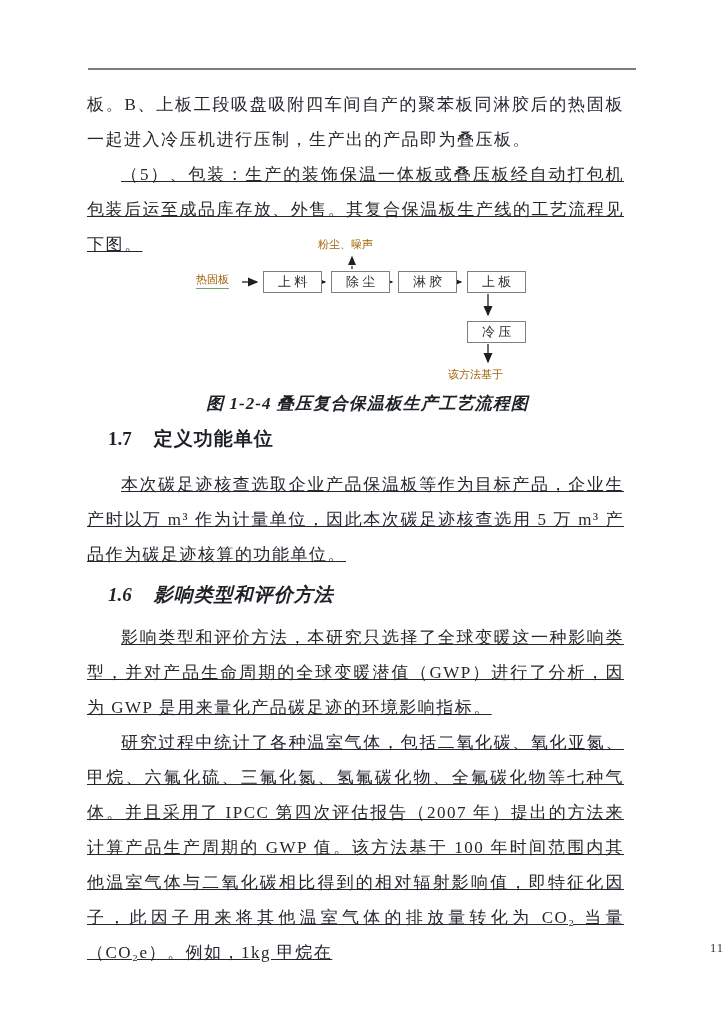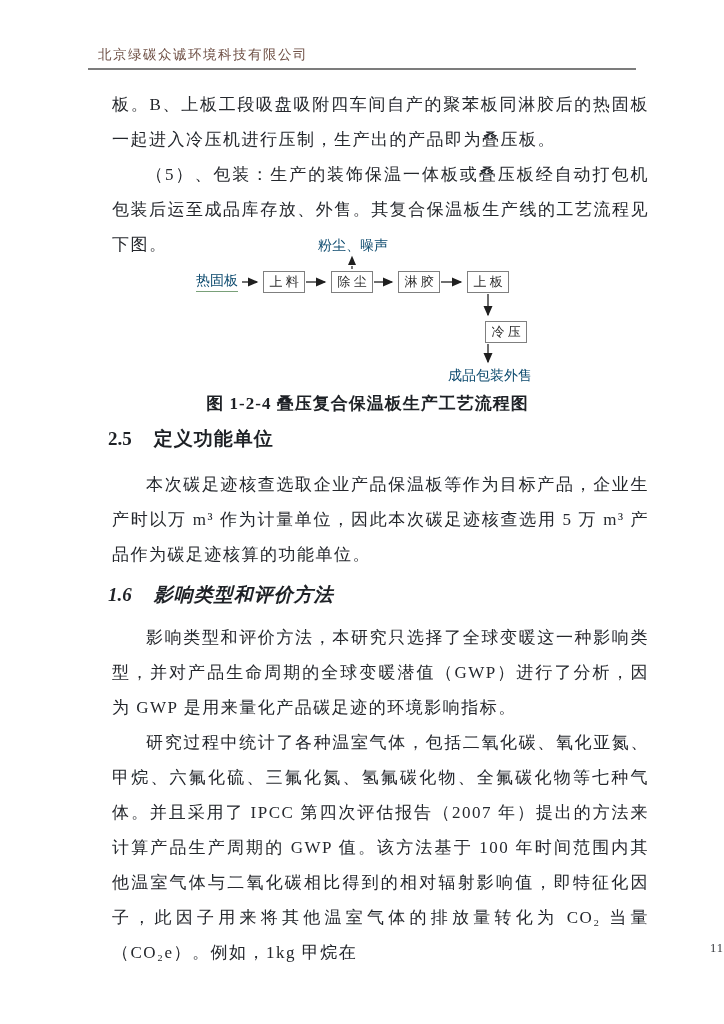--- a/index.html
+++ b/index.html
@@ -13,53 +13,52 @@
     left:88px;top:40px;width:548px;height:30px;
     border-bottom:2px solid #7c7c7c;
     display:flex;justify-content:space-between;align-items:flex-end;
     padding-bottom:4px;box-sizing:border-box;
   }
   .company{font-size:13.5px;letter-spacing:1.5px;color:#6e4f44;padding-left:10px;}
   .archive{font-size:13.5px;color:#5a4a42;}
   .archive .num{font-weight:bold;color:#3c3733;letter-spacing:0.5px;}
   
   .para{
-    left:112px;width:537px;font-size:17px;line-height:35px;
+    left:87px;width:537px;font-size:17px;line-height:35px;
     letter-spacing:1.5px;text-align:justify;color:#24272c;
   }
-  .indent{text-indent:2em;}
+  .indent{text-indent:2em;text-decoration:underline;}
   
   .flow{left:180px;top:236px;width:380px;height:152px;}
   .flow svg{position:absolute;left:0;top:0;}
   .fbox{
-    position:absolute;width:42px;height:22px;border:1px solid #7f7f7f;
+    position:absolute;width:59px;height:22px;border:1px solid #7f7f7f;
     background:#fff;display:flex;align-items:center;justify-content:center;
     font-size:13px;color:#2b2b2b;box-sizing:border-box;white-space:nowrap;
   }
-  .flabel{position:absolute;font-size:14px;color:#0c4a6e;white-space:nowrap;}
+  .flabel{position:absolute;font-size:11px;color:#a16207;white-space:nowrap;}
   .input-label{border-bottom:1px solid #79a079;padding-bottom:1px;}
   .caption{
     left:99px;top:392px;width:537px;text-align:center;
-    font-size:17px;font-weight:bold;letter-spacing:1px;color:#1e2126;
+    font-size:17px;font-weight:bold;letter-spacing:1px;color:#1e2126;font-style:italic;
   }
   .heading{
     left:108px;width:528px;font-size:19px;font-weight:bold;color:#1e2126;
     letter-spacing:1px;
   }
   .heading .hnum{letter-spacing:0;margin-right:22px;}
   .pagenum{
     left:0;top:941px;width:724px;text-align:right;
     font-size:12.5px;color:#33363b;letter-spacing:1px;
   }
 </style>
 </head>
 <body>
 
 <div class="abs header">
-  <span class="company">北京绿碳众诚环境科技有限公司</span>
 </div>
 
 <div class="abs para" style="top:87px;">板。B、上板工段吸盘吸附四车间自产的聚苯板同淋胶后的热固板一起进入冷压机进行压制，生产出的产品即为叠压板。</div>
 <div class="abs para indent" style="top:157px;">（5）、包装：生产的装饰保温一体板或叠压板经自动打包机包装后运至成品库存放、外售。其复合保温板生产线的工艺流程见下图。</div>
 
 <div class="abs flow">
   <svg width="380" height="152" viewBox="0 0 380 152">
     <defs>
       <marker id="ah" markerWidth="9" markerHeight="8" refX="7" refY="3.5" orient="auto">
         <path d="M0,0 L8,3.5 L0,7 z" fill="#1f1f1f"></path>
@@ -72,28 +71,28 @@
     <line x1="261" y1="46" x2="281" y2="46" stroke="#1f1f1f" stroke-width="1.3" marker-end="url(#ah)"></line>
     <line x1="308" y1="58" x2="308" y2="79" stroke="#1f1f1f" stroke-width="1.3" marker-end="url(#ah)"></line>
     <line x1="308" y1="108" x2="308" y2="126" stroke="#1f1f1f" stroke-width="1.3" marker-end="url(#ah)"></line>
   </svg>
   <span class="flabel input-label" style="left:16px;top:36px;text-align:center;">热固板</span>
   <span class="flabel" style="left:138px;top:1px;">粉尘、噪声</span>
   <div class="fbox" style="left:83px;top:35px;">上 料</div>
   <div class="fbox" style="left:151px;top:35px;text-align:center;">除 尘</div>
   <div class="fbox" style="left:218px;top:35px;">淋 胶</div>
   <div class="fbox" style="left:287px;top:35px;">上 板</div>
-  <div class="fbox" style="left:287px;top:85px;margin-left:18px;">冷 压</div>
-  <span class="flabel" style="left:268px;top:131px;">成品包装外售</span>
+  <div class="fbox" style="left:287px;top:85px;">冷 压</div>
+  <span class="flabel" style="left:268px;top:131px;">该方法基于</span>
 </div>
 
 <div class="abs caption">图 1-2-4 叠压复合保温板生产工艺流程图</div>
 
 <div class="abs heading" style="top:426px;">
-  <span class="hnum">2.5</span><span>定义功能单位</span>
+  <span class="hnum">1.7</span><span>定义功能单位</span>
 </div>
 <div class="abs para indent" style="top:467px;">本次碳足迹核查选取企业产品保温板等作为目标产品，企业生产时以万 m³ 作为计量单位，因此本次碳足迹核查选用 5 万 m³ 产品作为碳足迹核算的功能单位。</div>
 
 <div class="abs heading" style="top:582px;font-style:italic;">
   <span class="hnum">1.6</span><span>影响类型和评价方法</span>
 </div>
 <div class="abs para indent" style="top:620px;">影响类型和评价方法，本研究只选择了全球变暖这一种影响类型，并对产品生命周期的全球变暖潜值（GWP）进行了分析，因为 GWP 是用来量化产品碳足迹的环境影响指标。</div>
 <div class="abs para indent" style="top:725px;">研究过程中统计了各种温室气体，包括二氧化碳、氧化亚氮、甲烷、六氟化硫、三氟化氮、氢氟碳化物、全氟碳化物等七种气体。并且采用了 IPCC 第四次评估报告（2007 年）提出的方法来计算产品生产周期的 GWP 值。该方法基于 100 年时间范围内其他温室气体与二氧化碳相比得到的相对辐射影响值，即特征化因子，此因子用来将其他温室气体的排放量转化为 CO₂ 当量（CO₂e）。例如，1kg 甲烷在</div>
 
 <div class="abs pagenum">11</div>

